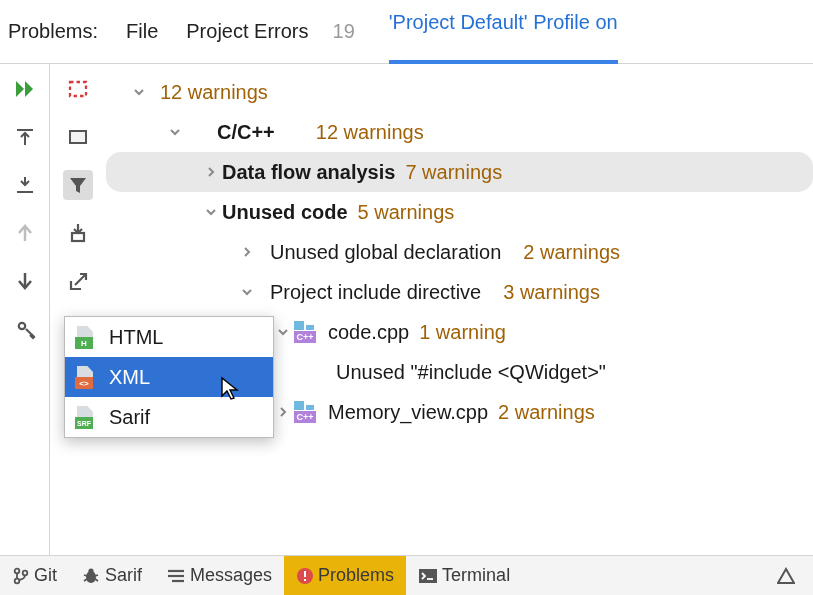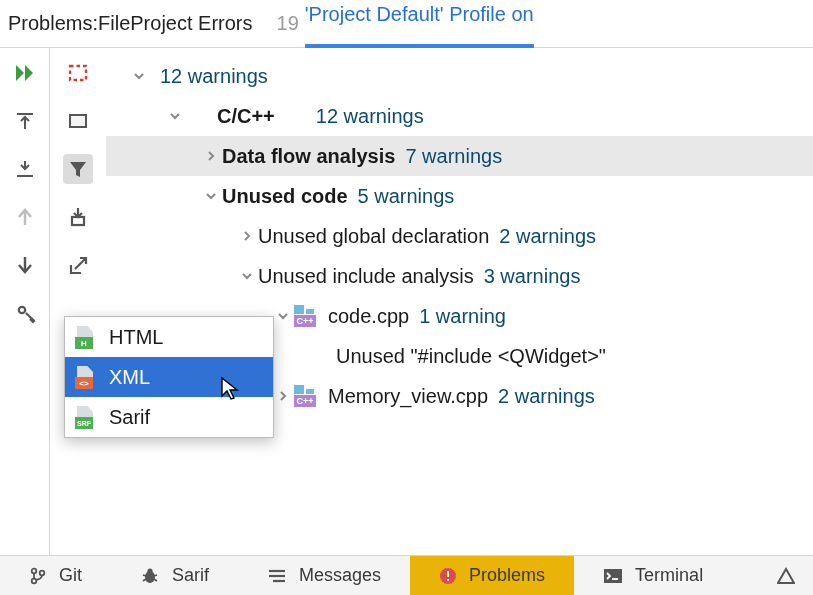--- a/index.html
+++ b/index.html
@@ -10,23 +10,24 @@
     background: #fff;
     width: 813px;
     height: 595px;
     overflow: hidden;
     position: relative;
   }
   
   .tabbar {
     display: flex;
     align-items: center;
-    height: 48px;
+    height: 64px;
     border-bottom: 1px solid #d4d4d4;
     padding-left: 8px;
+    gap: 28px;
     font-size: 20px;
   }
   .tabbar .label { color: #222; }
   .tabbar .count { color: #9a9a9a; margin-left: 24px; }
   .tabbar .tab { display: flex; align-items: center; height: 100%; cursor: pointer; }
   .tabbar .tab.active {
     color: #2470d8;
     border-bottom: 4px solid #3b82e6;
     margin-bottom: -1px;
     padding-bottom: 16px;
@@ -74,26 +75,26 @@
     white-space: nowrap;
   }
   .row .caret {
     width: 22px;
     display:inline-flex;
     justify-content:center;
     color:#8a8a8a;
     font-size:14px;
   }
   .bold { font-weight: 700; }
-  .muted { color:#0c4a6e; margin-left:10px; }
-  .row.sel { background:#e8e8e8; }
+  .muted { color:#a16207; margin-left:10px; }
+  .row.sel { background:#e8e8e8;border-radius:15px; }
   .indent1 { padding-left: 22px; }
   .indent2 { padding-left: 58px; gap: 31px; }
   .indent3 { padding-left: 94px; }
-  .indent4 { padding-left: 130px; }
+  .indent4 { padding-left: 130px; gap: 12px; }
   .indent5 { padding-left: 166px; }
   .indent6 { padding-left: 230px; }
   .cpp-badge {
     width:26px; height:22px;
     display:inline-flex; flex-direction:column;
     margin-right:8px;
   }
   .cpp-badge .top { height:9px; display:flex;}
   .cpp-badge .top .a{width:10px;height:9px;background:#6fb8e0;}
   .cpp-badge .top .b{width:8px;height:5px;background:#6fb8e0;margin-left:2px;margin-top:4px;}
@@ -153,22 +154,22 @@
     left:0; bottom:0; right:0;
     height:40px;
     border-top:1px solid #d4d4d4;
     background:#f4f4f4;
     display:flex;
     align-items:center;
     font-size:18px;
     color:#3a3a3a;
   }
   .statusbar .sitem {
-    display:flex; align-items:center; gap:12px;
-    padding: 0 29px;
+    display:flex; align-items:center; gap:4px;
+    padding: 0 12px;
     height:100%;
     cursor:pointer;
   }
   .statusbar .sitem.active { background:#eab308; }
   .statusbar .spacer { flex:1; }
   svg { display:block; }
 </style>
 </head>
 <body>
 
@@ -309,21 +310,21 @@
       </span>
       <span>Unused global declaration</span>
       <span class="muted">2 warnings</span>
     </div>
     <div class="row indent4">
       <span class="caret">
         <svg width="12" height="12" viewBox="0 0 12 12">
             <path d="M2 4 L6 8 L10 4" fill="none" stroke="#8a8a8a" stroke-width="2"></path>
           </svg>
       </span>
-      <span>Unused include analysis</span>
+      <span>Project include directive</span>
       <span class="muted">3 warnings</span>
     </div>
     <div class="row indent5">
       <span class="caret">
         <svg width="12" height="12" viewBox="0 0 12 12">
             <path d="M2 4 L6 8 L10 4" fill="none" stroke="#8a8a8a" stroke-width="2"></path>
           </svg>
       </span>
       <span class="cpp-badge">
         <span class="top">

